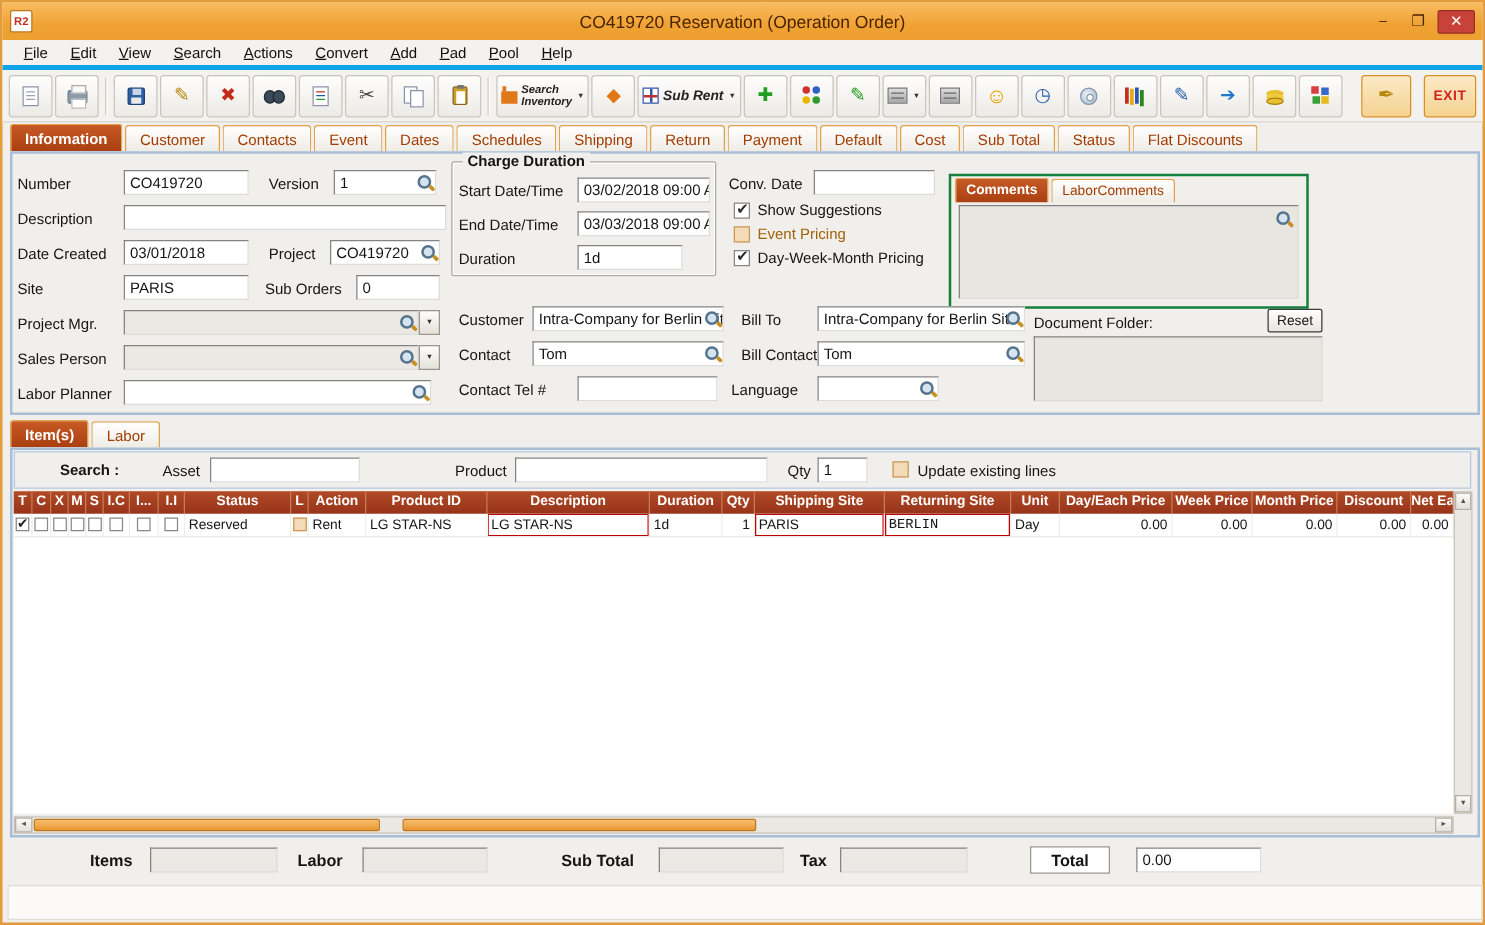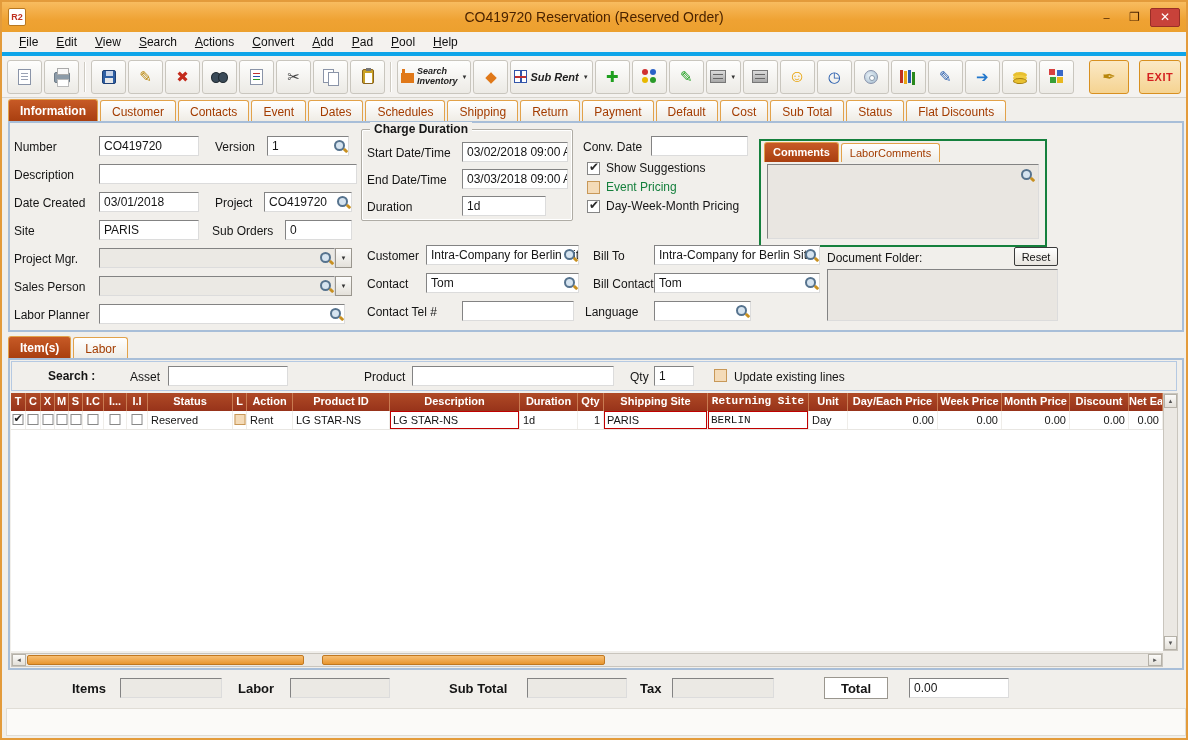--- a/index.html
+++ b/index.html
@@ -108,21 +108,21 @@
 .mag::after{content:"";position:absolute;left:10px;top:10px;width:5px;height:3px;background:#C89020;
   transform:rotate(45deg);border-radius:1px}
 .drop{position:absolute;right:-17px;top:0;width:17px;height:20px;background:linear-gradient(#FDFDFC,#E4E1DA);
   border:1px solid #9A968E;font-size:6px;color:#333;display:flex;align-items:center;justify-content:center}
 .group{position:absolute;border:1px solid #AFACA5;box-shadow:inset 0 0 0 1px #FFF;border-radius:2px}
 .glegend{position:absolute;top:-8px;left:8px;background:#F1EFEB;padding:0 4px;font-size:12px;font-weight:bold}
 .cbx{display:inline-block;width:13px;height:13px;background:#FFF;border:1px solid #858585;position:relative;flex:none}
 .cbx.checked::after{content:"✔";position:absolute;left:1px;top:-3px;font-size:12px;color:#2A2A2A}
 .cbx.tan{background:#F4DBB8;border-color:#C89858}
 .ckrow{display:flex;gap:6px;align-items:center;height:18px;font-size:12px;margin-bottom:1px}
-.ckrow .dim{color:#15803d}
+.ckrow .dim{color:#a16207}
 .rbtn{position:absolute;height:19px;background:linear-gradient(#FFFFFF,#E8E5DF);border:1px solid #3A3A3A;
   font-size:11px;display:flex;align-items:center;justify-content:center;border-radius:2px}
 
 
 .search-strip{position:absolute;border:1px solid #B5C9E2;background:#F1EFEB}
 .thead{position:absolute;display:flex;height:18px;background:linear-gradient(#B04A26,#97331A);overflow:hidden}
 .th{flex:none;font-size:11px;font-weight:bold;color:#FFF;text-align:center;border-right:1px solid #C97B52;
   overflow:hidden;white-space:nowrap;padding-top:2px;height:100%}
 .rows{position:absolute;overflow:hidden}
 .trow{display:flex;height:19px;background:#FFF;border-bottom:1px solid #E8E6E2}
@@ -147,21 +147,21 @@
 .totals{position:absolute;left:4px;top:672px;width:1180px;height:30px}
 .totbox{position:absolute;background:#FFF;border:1px solid #9A968E;font-size:13px;font-weight:bold;
   display:flex;align-items:center;justify-content:center}
 .statusbar{position:absolute;left:4px;top:706px;width:1180px;height:28px;background:#FBFAF8;border:1px solid #E0DDD6}
 </style>
 </head>
 <body>
 
 <div class="titlebar">
   <div class="appicon">R2</div>
-  <div class="apptitle">CO419720 Reservation (Reserved Order)</div>
+  <div class="apptitle">CO419720 Reservation (Operation Order)</div>
   <div class="winbtns">
     <div class="wbtn">–</div>
     <div class="wbtn max">❐</div>
     <div class="wbtn close">✕</div>
   </div>
 </div>
 
 <div class="menubar">
     <span class="mitem"><u>F</u>ile</span>
     <span class="mitem"><u>E</u>dit</span>
@@ -466,21 +466,21 @@
       <div class="th" style="width: 23px;">I...</div>
       <div class="th" style="width: 21px;">I.I</div>
       <div class="th" style="width: 85px;">Status</div>
       <div class="th" style="width: 14px;">L</div>
       <div class="th" style="width: 46px;">Action</div>
       <div class="th" style="width: 97px;">Product ID</div>
       <div class="th" style="width: 130px;">Description</div>
       <div class="th" style="width: 58px;">Duration</div>
       <div class="th" style="width: 26px;">Qty</div>
       <div class="th" style="width: 104px;">Shipping Site</div>
-      <div class="th" style="width: 101px; font-family: Liberation Mono, monospace;">Returning Site</div>
+      <div class="th" style="width: 101px;">Returning Site</div>
       <div class="th" style="width: 39px;">Unit</div>
       <div class="th" style="width: 90px;">Day/Each Price</div>
       <div class="th" style="width: 64px;">Week Price</div>
       <div class="th" style="width: 68px;">Month Price</div>
       <div class="th" style="width: 59px;">Discount</div>
       <div class="th" style="width: 34px;">Net Ea</div>
     </div>
   <div class="rows" style="left:1px;top:51px;width:1152px">
       <div class="trow">
         <div class="td" style="width: 15px;">

